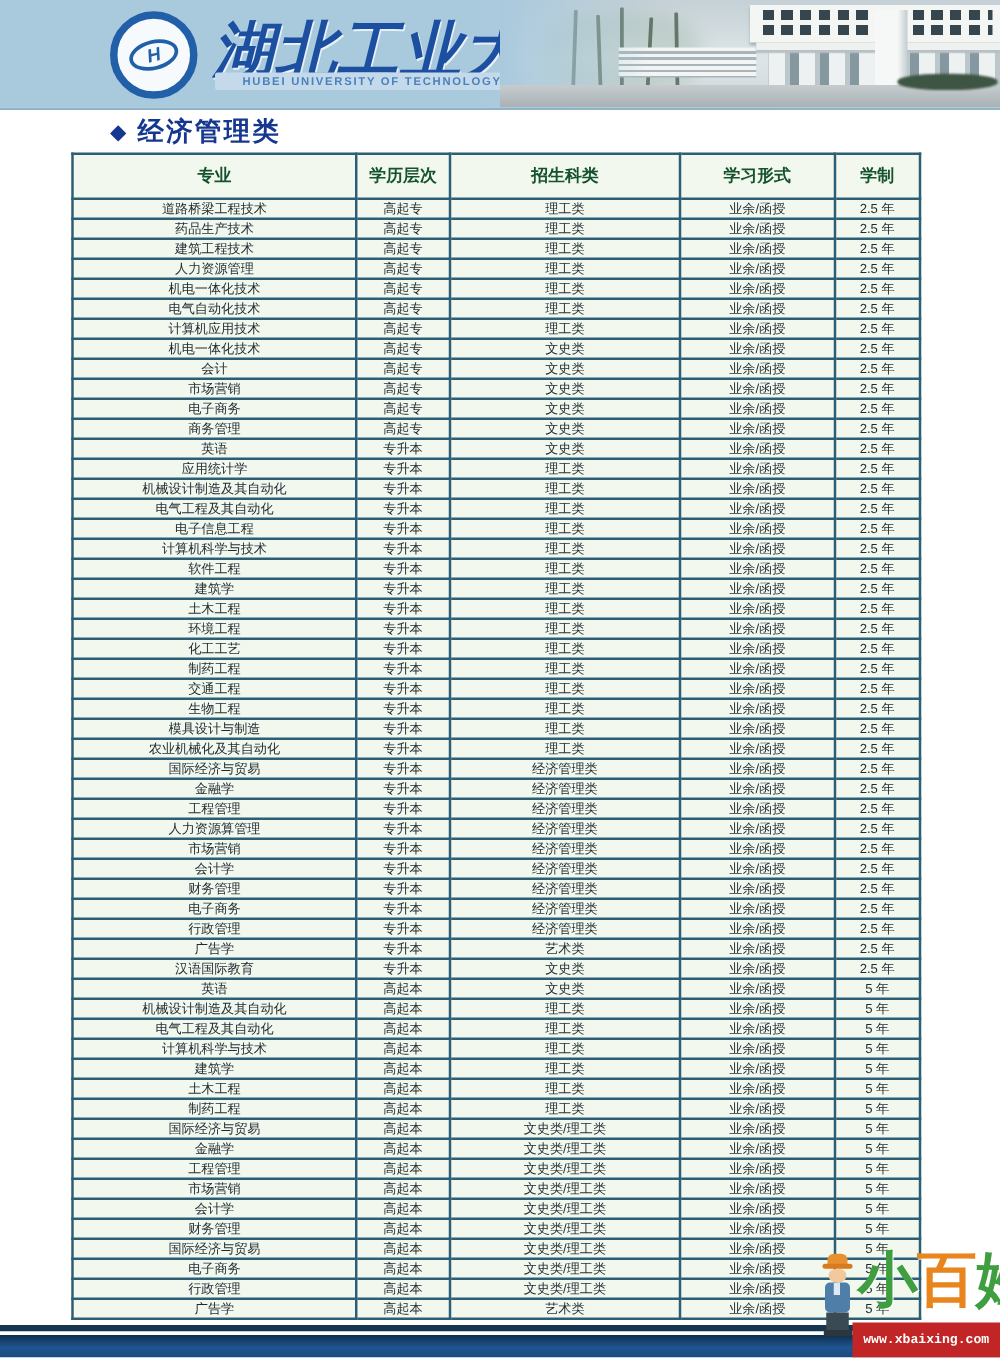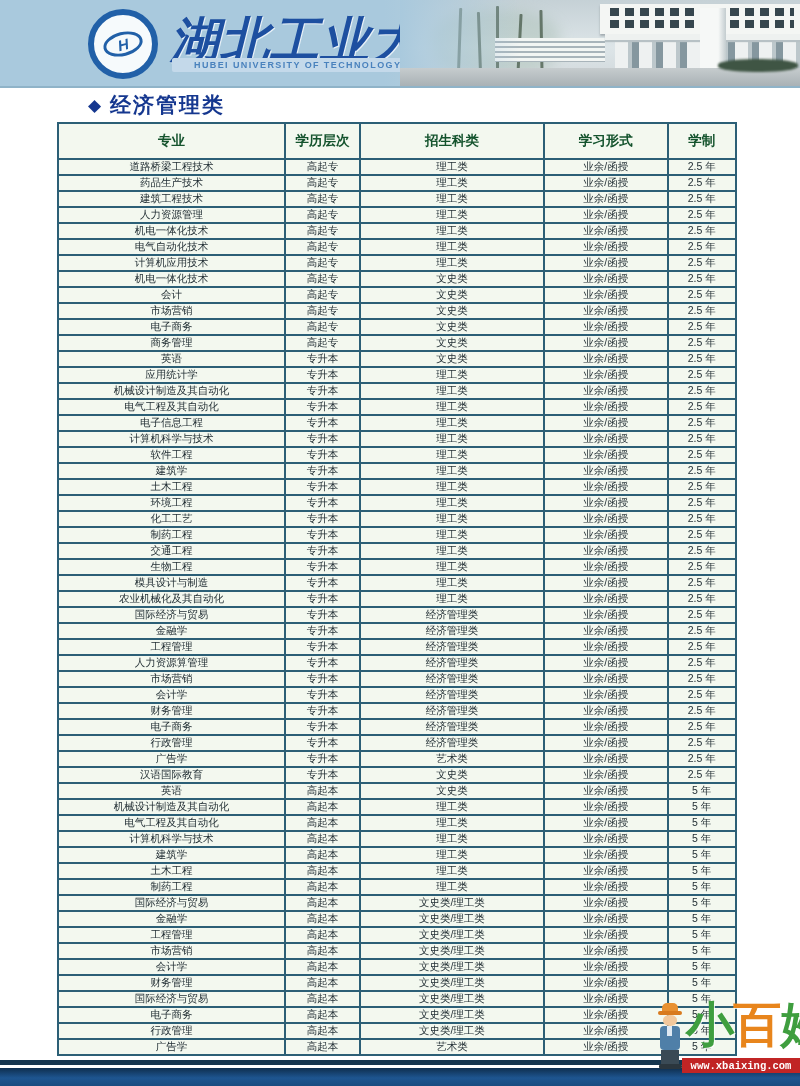--- a/index.html
+++ b/index.html
@@ -95,21 +95,21 @@
   .bottom-rule { position:absolute; left:0; top:1060px; width:800px; height:5px; background:#16364f; }
   .bottom-bar  { position:absolute; left:0; top:1068px; width:800px; height:18px;
     background:linear-gradient(#0e2e4e 0%,#1e5590 55%,#1a4c80 100%); }
 
   
   .wm-chars { position:absolute; left:686px; top:1001px; z-index:8;
     font-size:48px; font-weight:900; line-height:1; letter-spacing:-7px; white-space:nowrap;
     text-shadow:1px 1px 0 rgba(255,255,255,.8); }
   .wm-green  { color:#3f9e3f; }
   .wm-orange { color:#e8851c; }
-  .wm-strip { position:absolute; left:682px; top:1058px; width:118px; height:15px; z-index:9;
+  .wm-strip { position:absolute; left:682px; top:1058px; width:118px; height:28px; z-index:9;
     background:#c12525; color:#fff; display:flex; align-items:center; justify-content:center;
     font-family:"Liberation Mono", monospace; font-size:10.5px; font-weight:700; }
   .wm-figure { position:absolute; left:655px; top:1003px; width:32px; height:68px; z-index:10; }
   .wm-hat-top { position:absolute; left:7px; top:0; width:16px; height:9px;
     background:#e89030; border-radius:5px 5px 0 0; }
   .wm-hat-brim { position:absolute; left:3px; top:8px; width:24px; height:4px;
     background:#d87a1e; border-radius:2px; }
   .wm-face { position:absolute; left:8px; top:12px; width:14px; height:11px;
     background:#f2c89c; border-radius:45%; }
   .wm-body { position:absolute; left:5px; top:23px; width:20px; height:24px;

